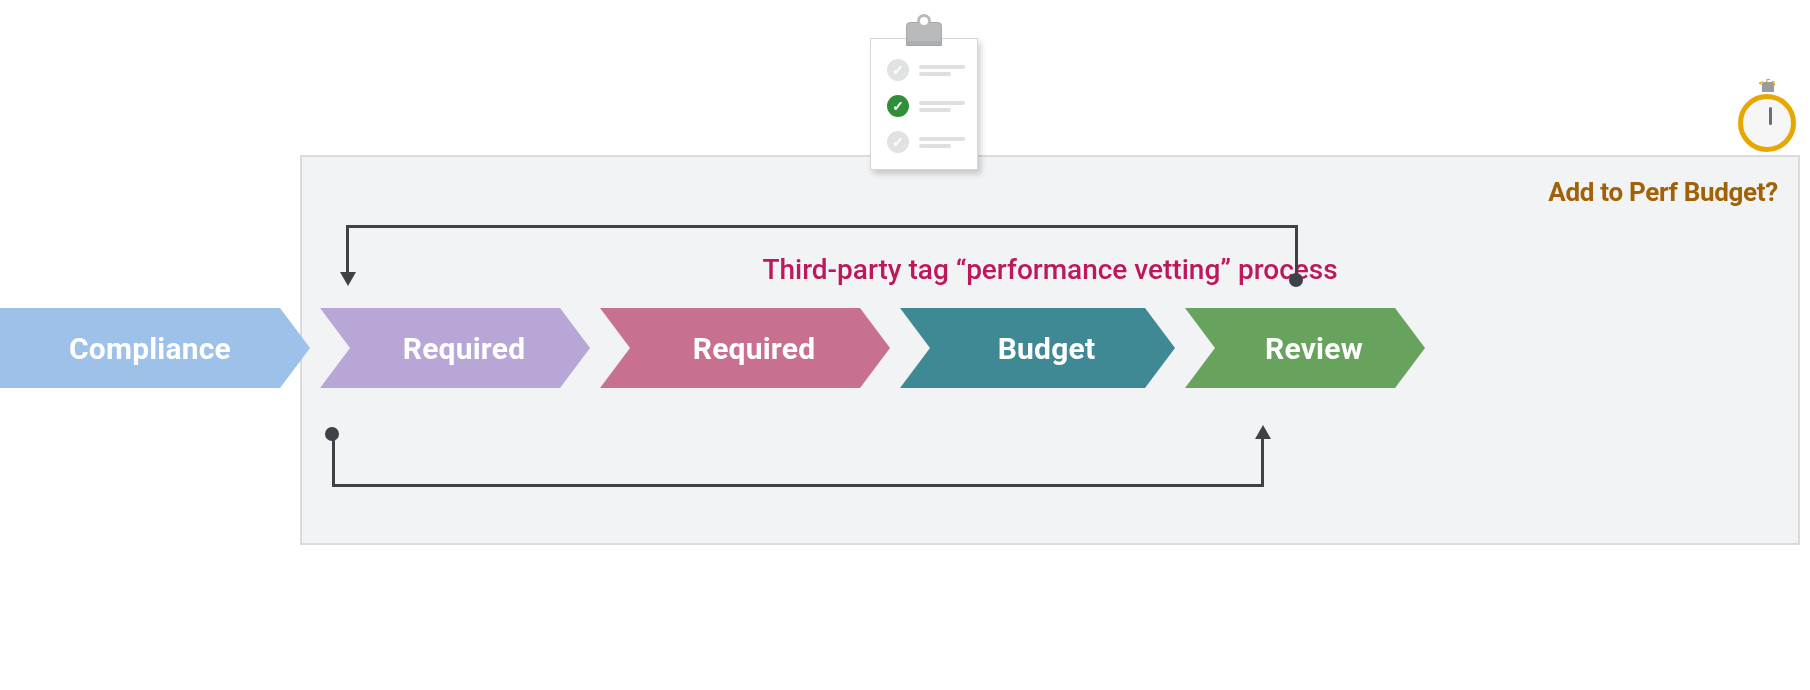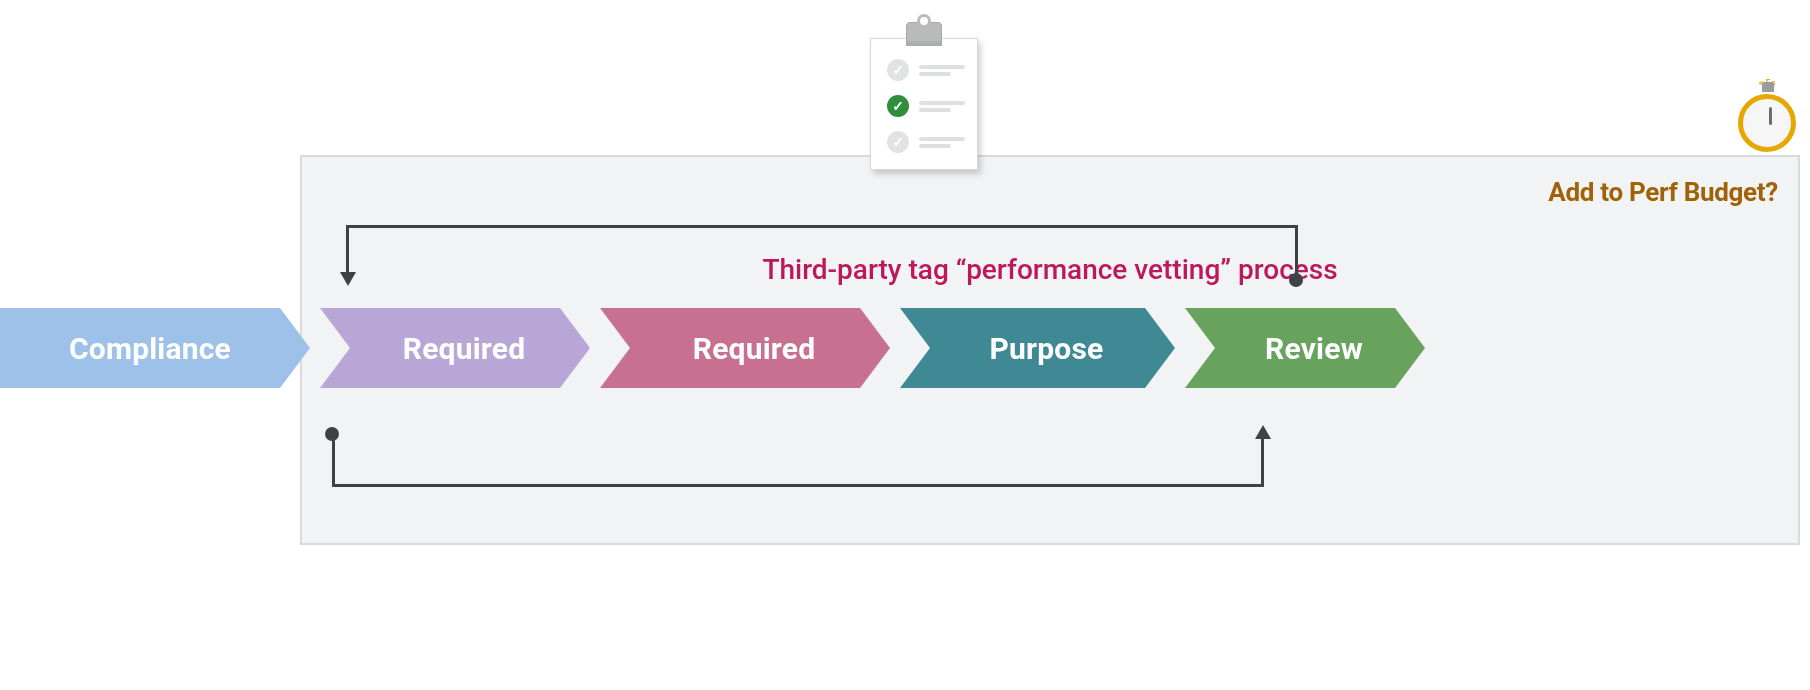--- a/index.html
+++ b/index.html
@@ -191,21 +191,21 @@
   <div class="chevron" style="left:600px; width:290px;">
     <svg viewBox="0 0 290 80" preserveAspectRatio="none">
         <polygon points="0,0 260,0 290,40 260,80 0,80 30,40" fill="#c7708f"></polygon>
       </svg>
     <span class="lbl">Required</span>
   </div>
   <div class="chevron" style="left:900px; width:275px;">
     <svg viewBox="0 0 275 80" preserveAspectRatio="none">
         <polygon points="0,0 245,0 275,40 245,80 0,80 30,40" fill="#3f8994"></polygon>
       </svg>
-    <span class="lbl">Purpose</span>
+    <span class="lbl">Budget</span>
   </div>
   <div class="chevron" style="left:1185px; width:240px;text-align:center;">
     <svg viewBox="0 0 240 80" preserveAspectRatio="none">
         <polygon points="0,0 210,0 240,40 210,80 0,80 30,40" fill="#67a35c"></polygon>
       </svg>
     <span class="lbl">Review</span>
   </div>
 </div>
 
 <div class="clipboard">

